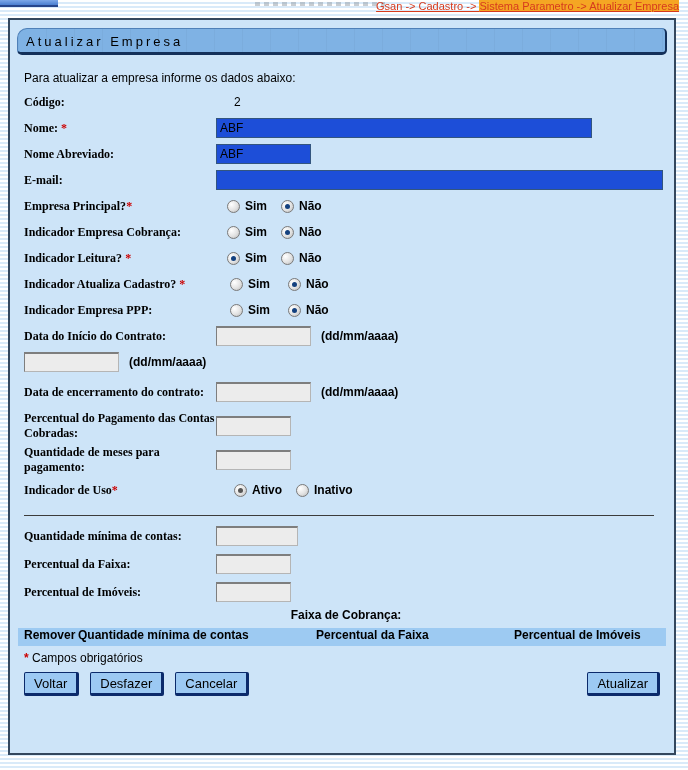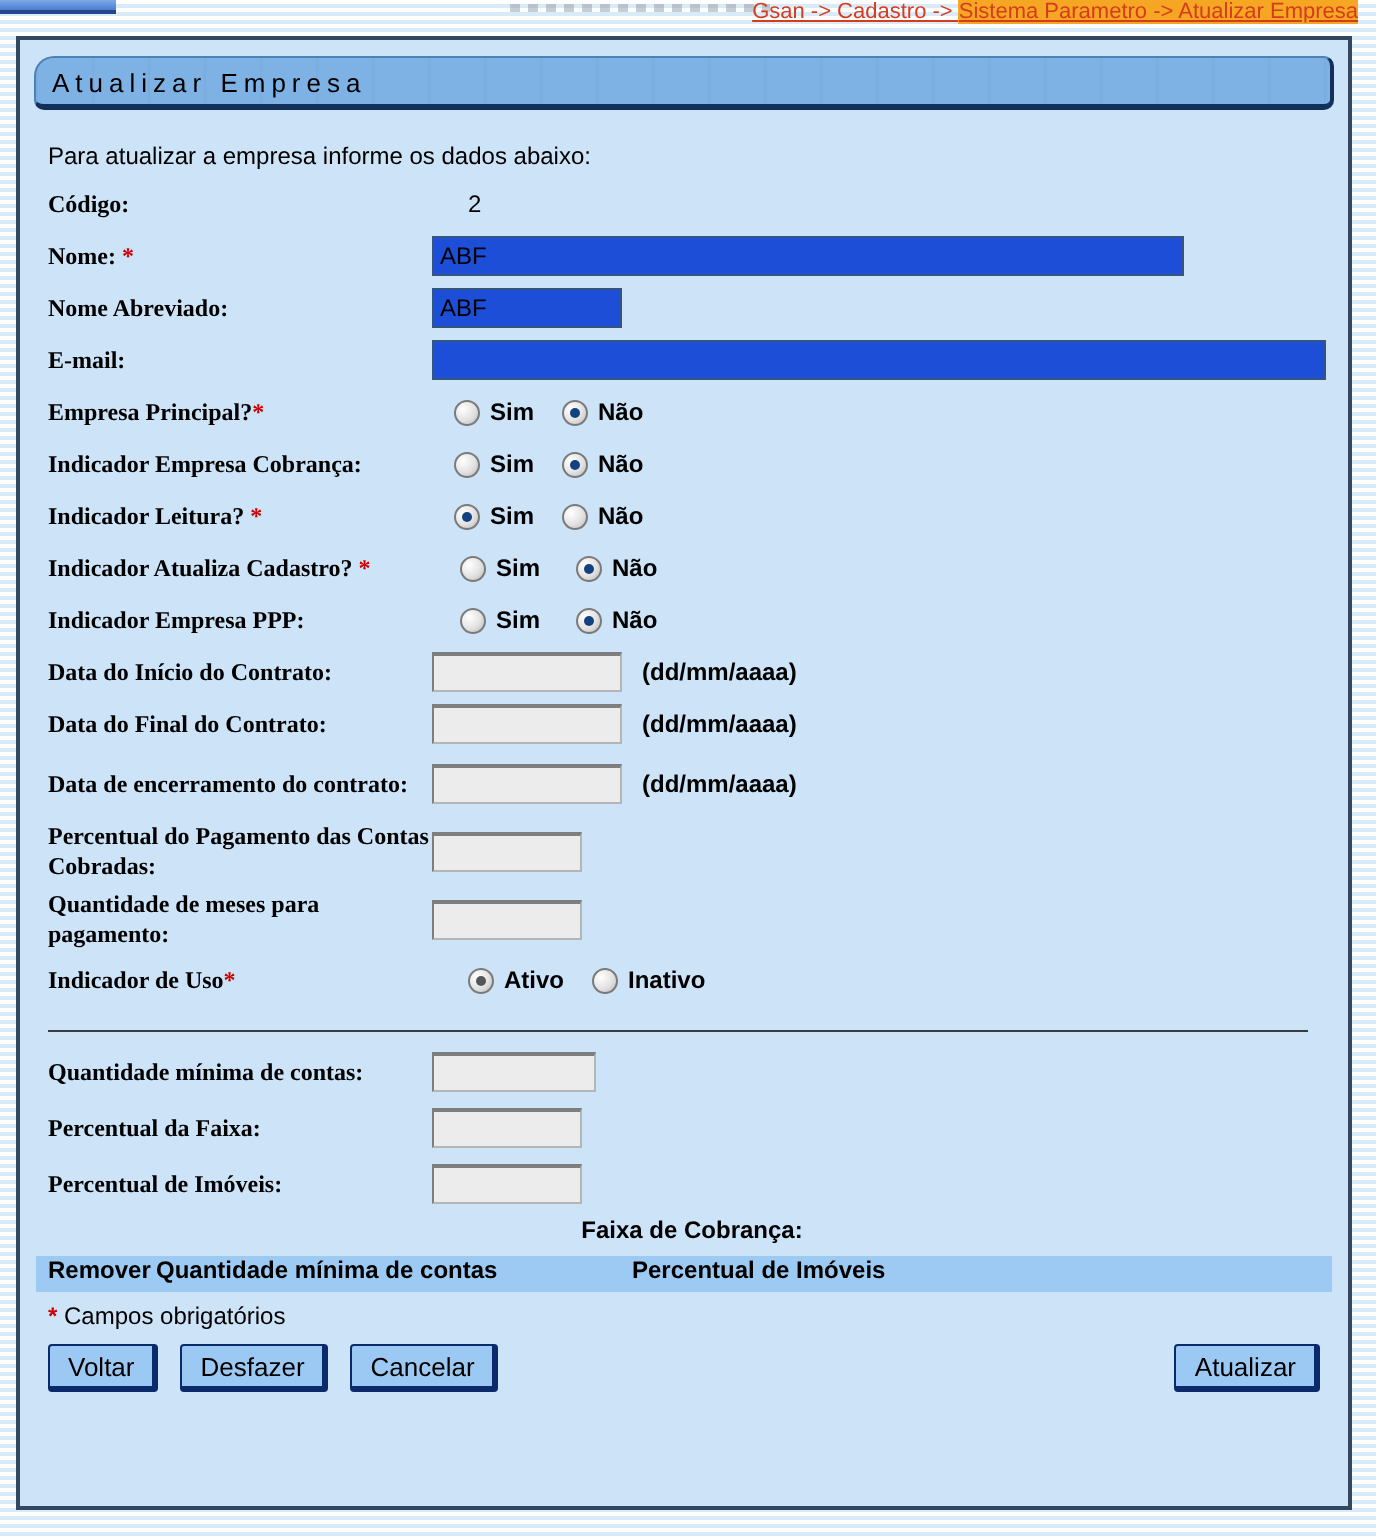--- a/index.html
+++ b/index.html
@@ -213,21 +213,20 @@
       </span>
     </div>
 
     <div class="row">
       <span class="lbl">Data do Início do Contrato:</span>
       <input type="text" class="w-date" disabled="" value="" style="">
       <span class="hint">(dd/mm/aaaa)</span>
     </div>
 
     <div class="row">
-      <span class="lbl">Data do Final do Contrato:</span>
       <input type="text" class="w-date" disabled="" value="" style="">
       <span class="hint">(dd/mm/aaaa)</span>
     </div>
 
     <div class="row" style="min-height:34px;">
       <span class="lbl">Data de encerramento do contrato:</span>
       <input type="text" class="w-date" disabled="" value="" style="">
       <span class="hint">(dd/mm/aaaa)</span>
     </div>
 
@@ -267,20 +266,21 @@
       <span class="lbl">Percentual de Imóveis:</span>
       <input type="text" class="w-sm" disabled="" value="" style="">
     </div>
 
 
     <div class="faixa-label">Faixa de Cobrança:</div>
 
     <div class="table-header">
       <span class="th-c1">Remover</span>
       <span class="th-c2">Quantidade mínima de contas</span>
+      <span class="th-c3">Percentual da Faixa</span>
       <span class="th-c4">Percentual de Imóveis</span>
     </div>
 
     <div class="footnote">
       <span class="req">*</span><span> Campos obrigatórios</span>
     </div>
 
     <div class="buttons-row">
       <button class="btn">Voltar</button>
       <button class="btn">Desfazer</button>

